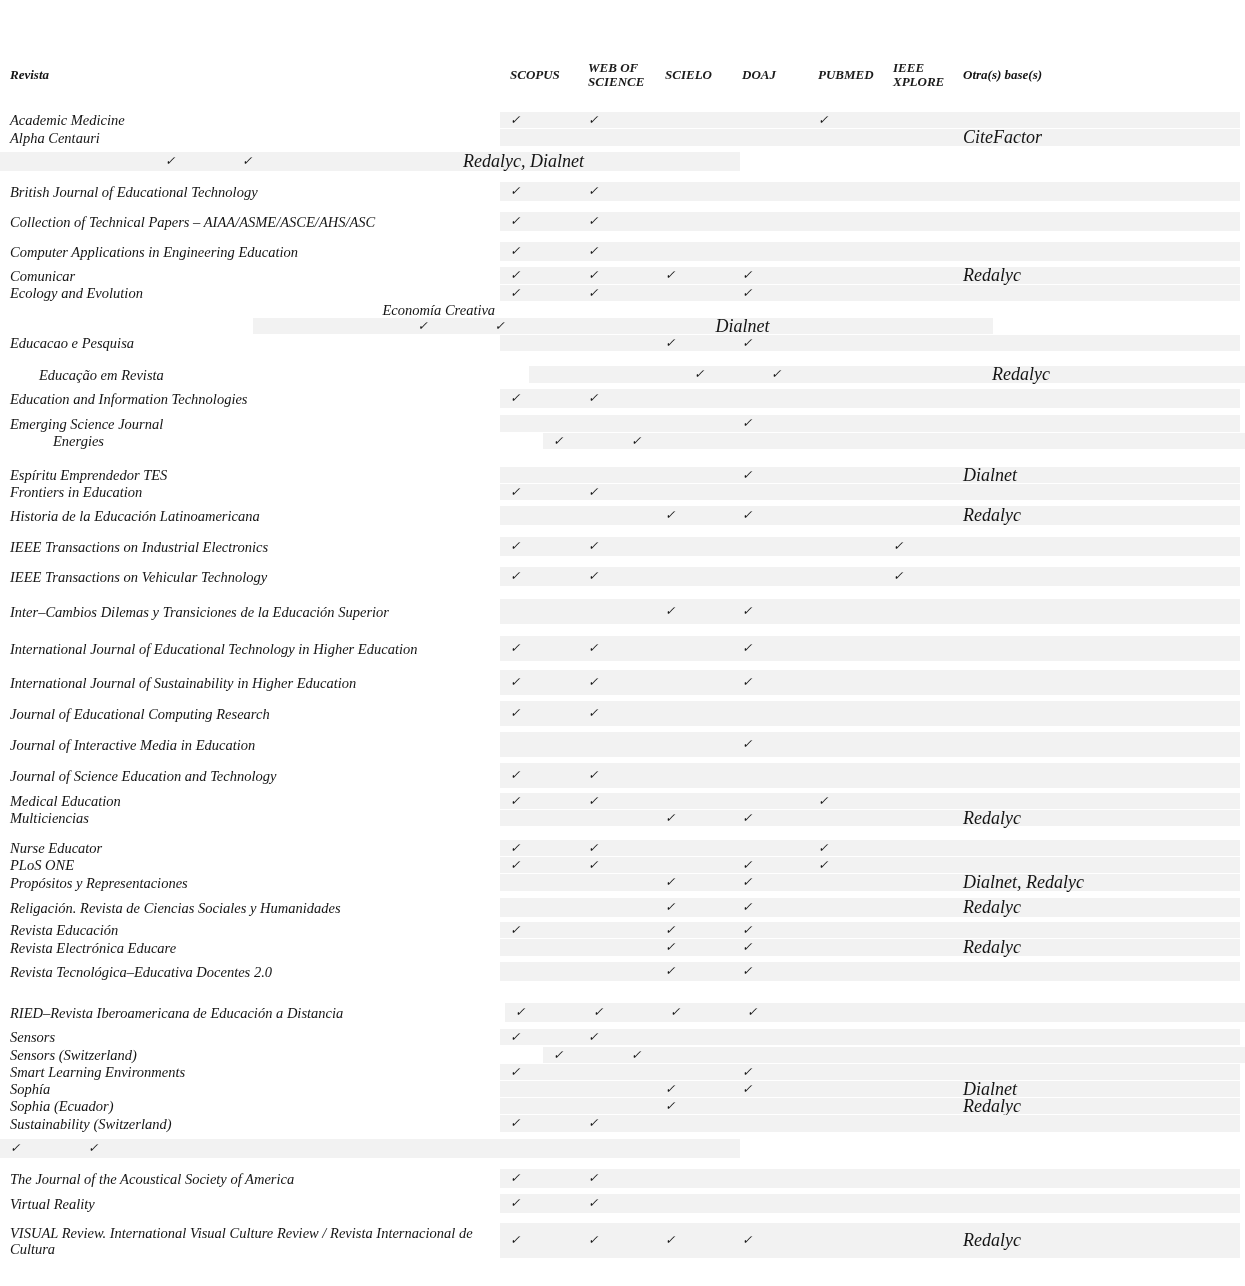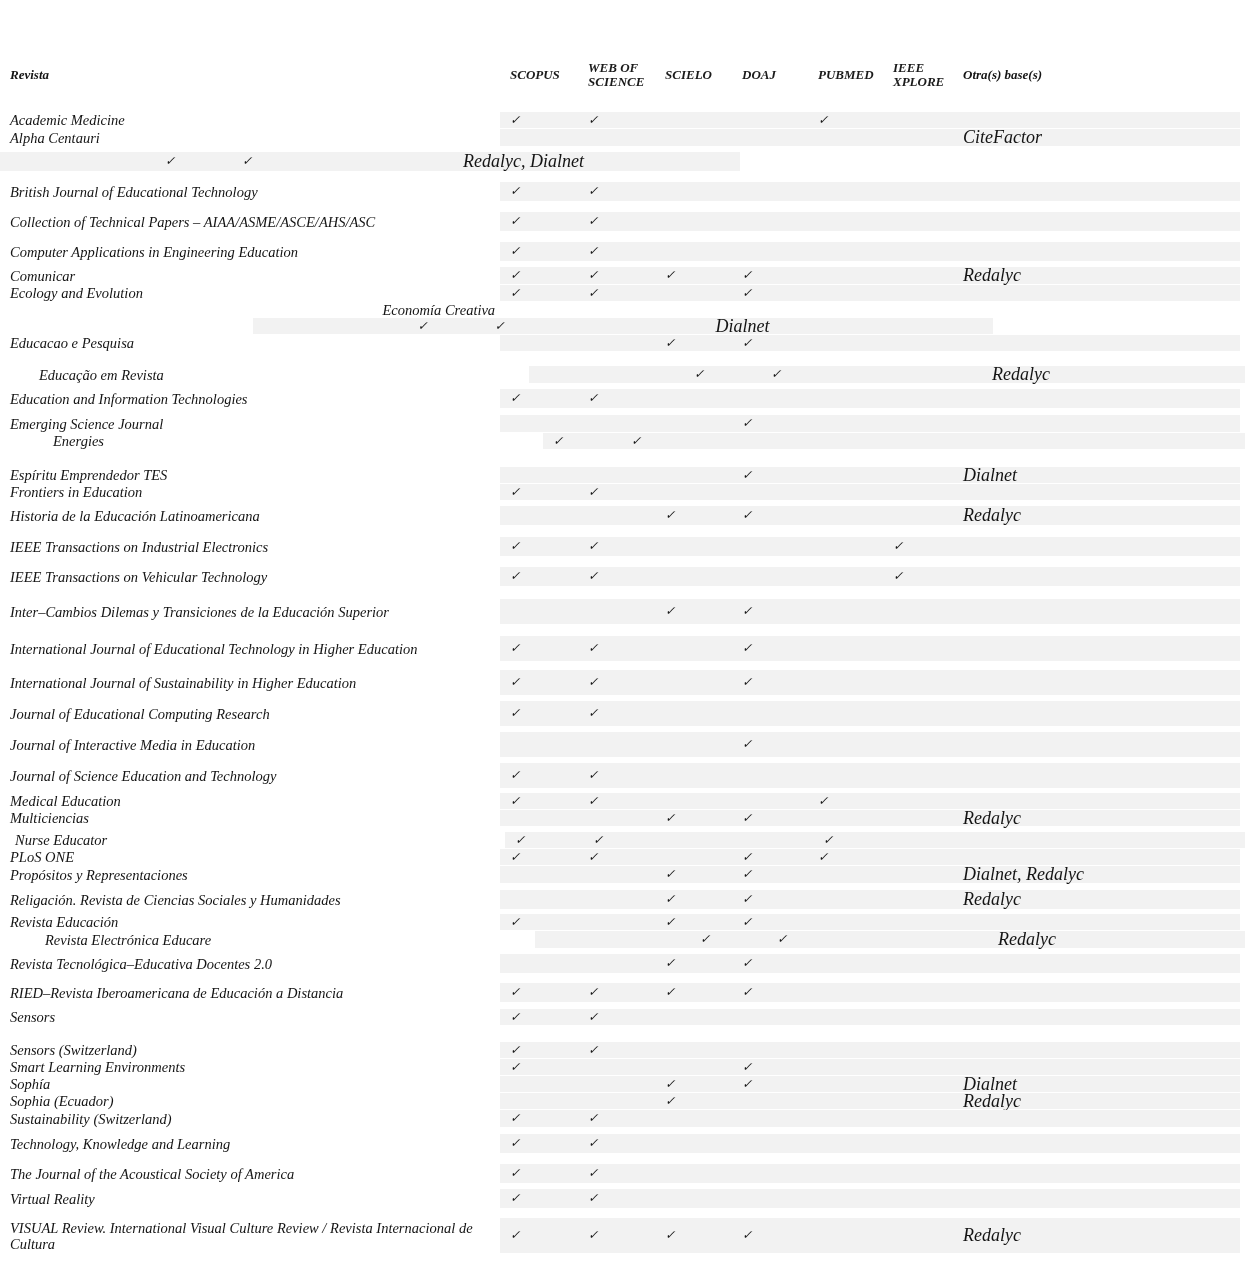--- a/index.html
+++ b/index.html
@@ -357,21 +357,21 @@
         <div class="vals" style="height: 16px;">
           <div class="cell db c0"></div>
           <div class="cell db c1"></div>
           <div class="cell db c2">✓</div>
           <div class="cell db c3">✓</div>
           <div class="cell db c4"></div>
           <div class="cell db c5"></div>
           <div class="cell otra">Redalyc</div>
         </div>
       </div>
-      <div class="hrow drow" style="margin-top: 6px; justify-content: flex-end;">
+      <div class="hrow drow" style="margin-top: 14px;">
         <div class="cell name">Nurse Educator</div>
         <div class="vals" style="height: 16px;">
           <div class="cell db c0">✓</div>
           <div class="cell db c1">✓</div>
           <div class="cell db c2"></div>
           <div class="cell db c3"></div>
           <div class="cell db c4">✓</div>
           <div class="cell db c5"></div>
           <div class="cell otra"></div>
         </div>
@@ -417,21 +417,21 @@
         <div class="vals" style="height: 16px;">
           <div class="cell db c0">✓</div>
           <div class="cell db c1"></div>
           <div class="cell db c2">✓</div>
           <div class="cell db c3">✓</div>
           <div class="cell db c4"></div>
           <div class="cell db c5"></div>
           <div class="cell otra"></div>
         </div>
       </div>
-      <div class="hrow drow" style="margin-top: 1px; padding-left: 35px;">
+      <div class="hrow drow" style="margin-top: 1px;">
         <div class="cell name">Revista Electrónica Educare</div>
         <div class="vals" style="height: 17px;">
           <div class="cell db c0"></div>
           <div class="cell db c1"></div>
           <div class="cell db c2">✓</div>
           <div class="cell db c3">✓</div>
           <div class="cell db c4"></div>
           <div class="cell db c5"></div>
           <div class="cell otra">Redalyc</div>
         </div>
@@ -441,21 +441,21 @@
         <div class="vals" style="height: 19px;">
           <div class="cell db c0"></div>
           <div class="cell db c1"></div>
           <div class="cell db c2">✓</div>
           <div class="cell db c3">✓</div>
           <div class="cell db c4"></div>
           <div class="cell db c5"></div>
           <div class="cell otra"></div>
         </div>
       </div>
-      <div class="hrow drow" style="margin-top: 10px;">
+      <div class="hrow drow" style="margin-top: 22px; justify-content: space-between;">
         <div class="cell name">RIED–Revista Iberoamericana de Educación a Distancia</div>
         <div class="vals" style="height: 19px;">
           <div class="cell db c0">✓</div>
           <div class="cell db c1">✓</div>
           <div class="cell db c2">✓</div>
           <div class="cell db c3">✓</div>
           <div class="cell db c4"></div>
           <div class="cell db c5"></div>
           <div class="cell otra"></div>
         </div>
@@ -465,21 +465,21 @@
         <div class="vals" style="height: 16px;">
           <div class="cell db c0">✓</div>
           <div class="cell db c1">✓</div>
           <div class="cell db c2"></div>
           <div class="cell db c3"></div>
           <div class="cell db c4"></div>
           <div class="cell db c5"></div>
           <div class="cell otra"></div>
         </div>
       </div>
-      <div class="hrow drow" style="margin-top: 17px;">
+      <div class="hrow drow" style="margin-top: 2px; gap: 43px;">
         <div class="cell name">Sensors (Switzerland)</div>
         <div class="vals" style="height: 16px;">
           <div class="cell db c0">✓</div>
           <div class="cell db c1">✓</div>
           <div class="cell db c2"></div>
           <div class="cell db c3"></div>
           <div class="cell db c4"></div>
           <div class="cell db c5"></div>
           <div class="cell otra"></div>
         </div>
@@ -526,21 +526,20 @@
           <div class="cell db c0">✓</div>
           <div class="cell db c1">✓</div>
           <div class="cell db c2"></div>
           <div class="cell db c3"></div>
           <div class="cell db c4"></div>
           <div class="cell db c5"></div>
           <div class="cell otra"></div>
         </div>
       </div>
       <div class="hrow drow" style="margin-top: 7px;">
-        <div class="cell name">Technology, Knowledge and Learning</div>
         <div class="vals" style="height: 19px;">
           <div class="cell db c0">✓</div>
           <div class="cell db c1">✓</div>
           <div class="cell db c2"></div>
           <div class="cell db c3"></div>
           <div class="cell db c4"></div>
           <div class="cell db c5"></div>
           <div class="cell otra"></div>
         </div>
       </div>

